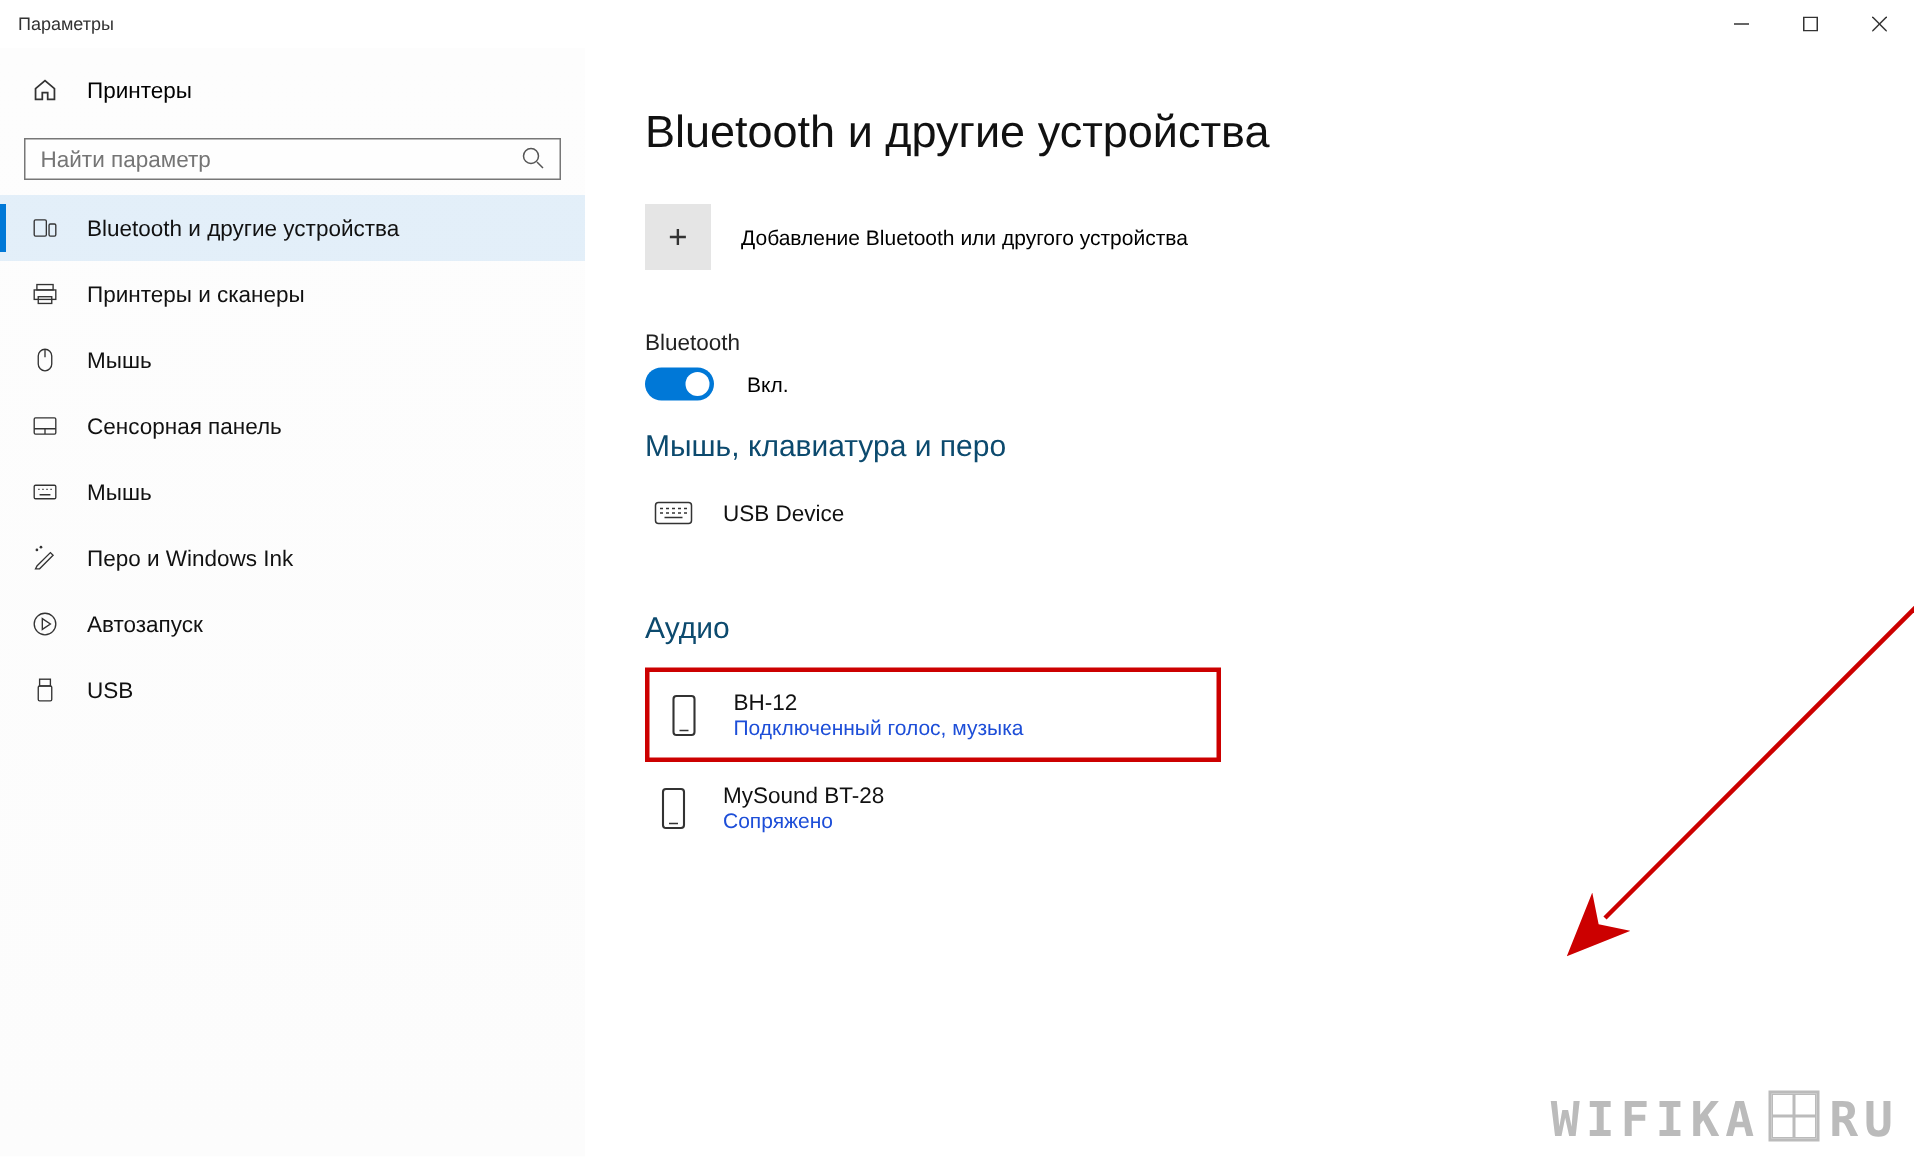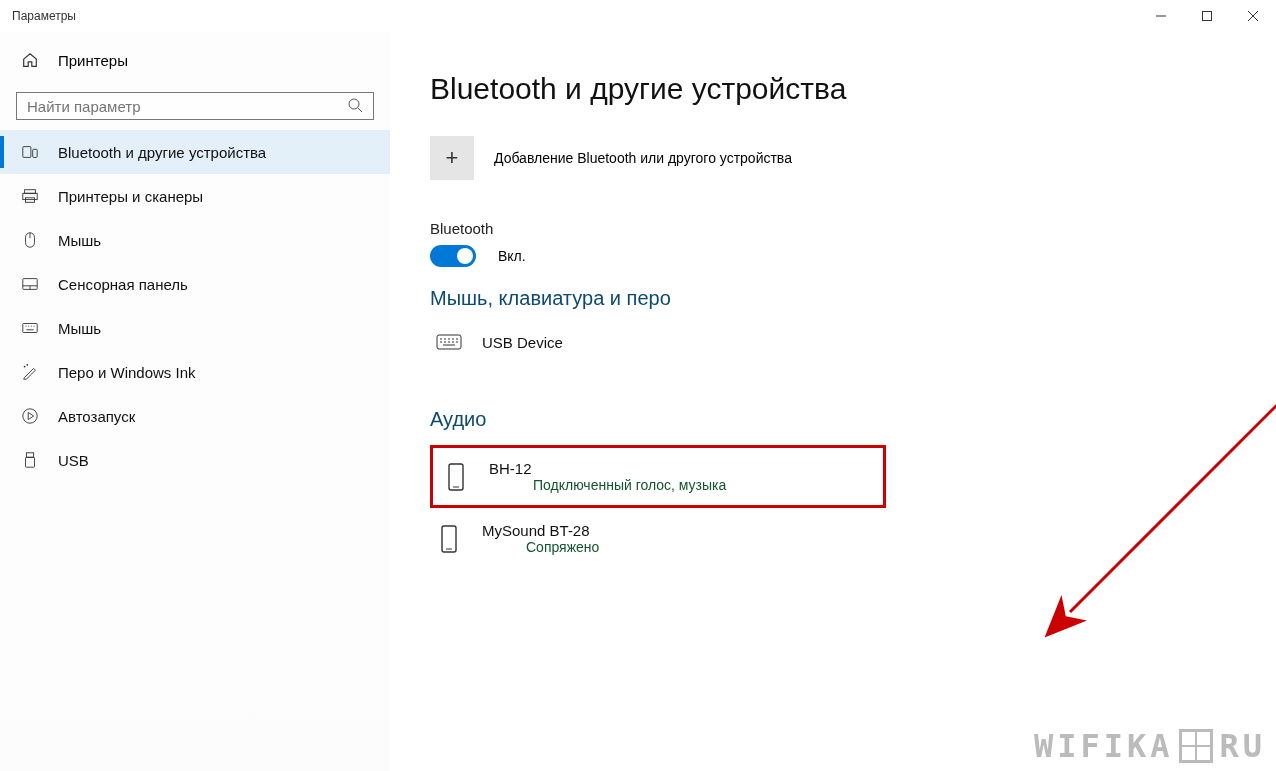--- a/index.html
+++ b/index.html
@@ -98,34 +98,34 @@
   }
   .discover { font-size:15px; color:#222; margin-bottom: 40px;}
   .group-title { font-size:20px; font-weight:400; color:#0c4a6e; margin-bottom: 14px; margin-top: 12px; }
   .device-row {
     display:flex; align-items:center; gap: 18px;
     padding: 8px 4px; width: 400px;
   }
   .device-row .dicon { width: 30px; display:flex; justify-content:center;}
   .device-row .dtext { display:flex; flex-direction:column; }
   .device-row .dname { font-size:15px; color:#111;}
-  .device-row .dstatus { font-size:14px; color:#14532d;margin-left:44px;}
+  .device-row .dstatus { font-size:14px; color:#1d4ed8;}
   .highlight-box {
     border: 3px solid #c00;
-    width: 456px; padding: 4px;
+    width: 384px; padding: 4px;
     margin-bottom: 6px;
   }
   .arrow-svg {
     position:absolute; top: 140px; left: 430px; pointer-events:none;
   }
   .watermark {
     position:absolute; right: 10px; bottom: 6px;
     font-family: monospace; font-size: 32px; font-weight: bold;
     color: #bbb; letter-spacing: 4px;
-    display:flex; align-items:center; gap:6px;
+    display:flex; align-items:flex-start; gap:6px;
   }
   .watermark .qr {
     width: 34px; height:34px; border:2px solid #bbb;
     display:grid; grid-template-columns:1fr 1fr; grid-template-rows:1fr 1fr;
   }
   .watermark .qr div { border:1px solid #bbb;}
 </style>
 </head>
 <body>
 

